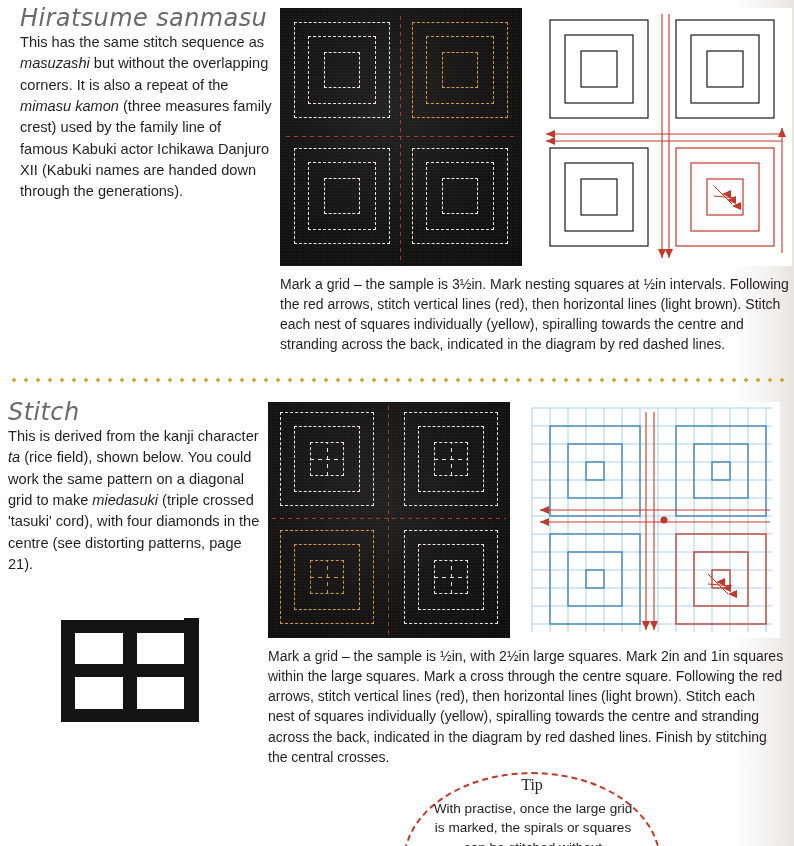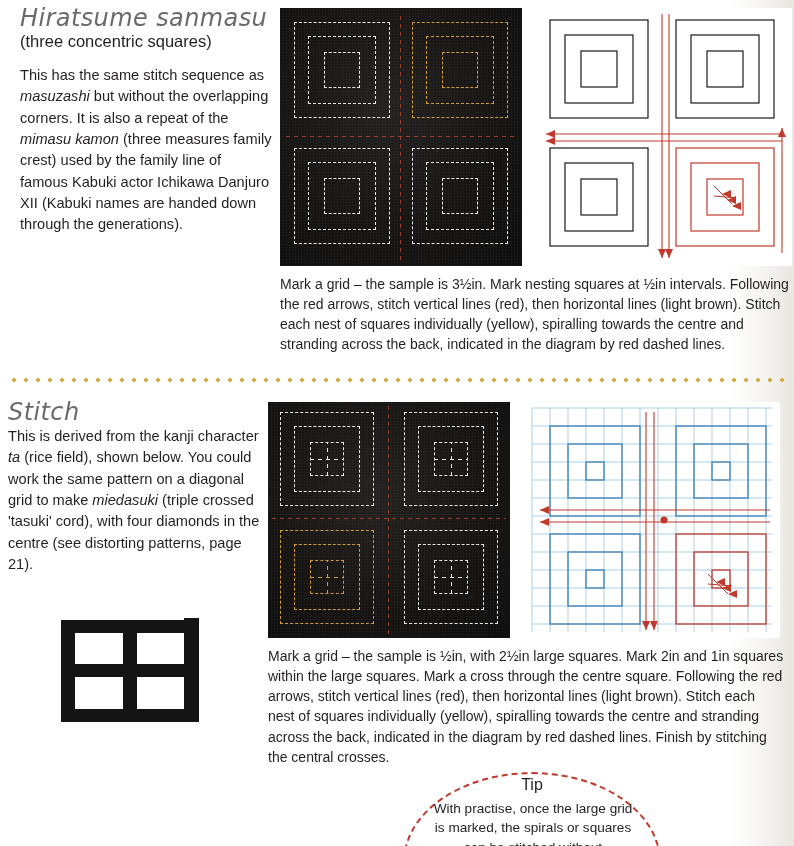--- a/index.html
+++ b/index.html
@@ -141,41 +141,41 @@
     border-radius: 50%;
     box-sizing: border-box;
   }
   .tip-title {
     position: absolute;
     left: 0; top: 4px;
     width: 258px;
     text-align: center;
     font-size: 16px;
     color: #231f20;
+    font-family: Liberation Serif, serif;
   }
   .tip-body {
     position: absolute;
     left: 30px; top: 27px;
     width: 200px;
     text-align: center;
     font-size: 13.6px;
     line-height: 1.42;
     color: #231f20;
   }
 </style>
 </head>
 <body>
 
 <div class="page">
 
   <div class="section-1">
 
     <div class="left-col" style="top:6px;">
       <div class="title-jp">Hiratsume sanmasu</div>
-      <div class="title-en">(three concentric squares)</div>
       <p class="body-text">
         This has the same stitch sequence as <i>masuzashi</i> but without the overlapping corners. It is also a repeat of the <i>mimasu kamon</i> (three measures family crest) used by the family line of famous Kabuki actor Ichikawa Danjuro XII (Kabuki names are handed down through the generations).
       </p>
     </div>
 
     <div class="photo" style="left:268px; top:8px; width:242px; height:258px;">
       <div class="cloth"></div>
 
       <div class="line-v" style="left:120px; top:6px; width:1.4px; height:246px; color:#9e3f2c;"></div>
       <div class="line-h" style="left:6px; top:128px; width:230px; height:1.4px; color:#9e3f2c;"></div>

